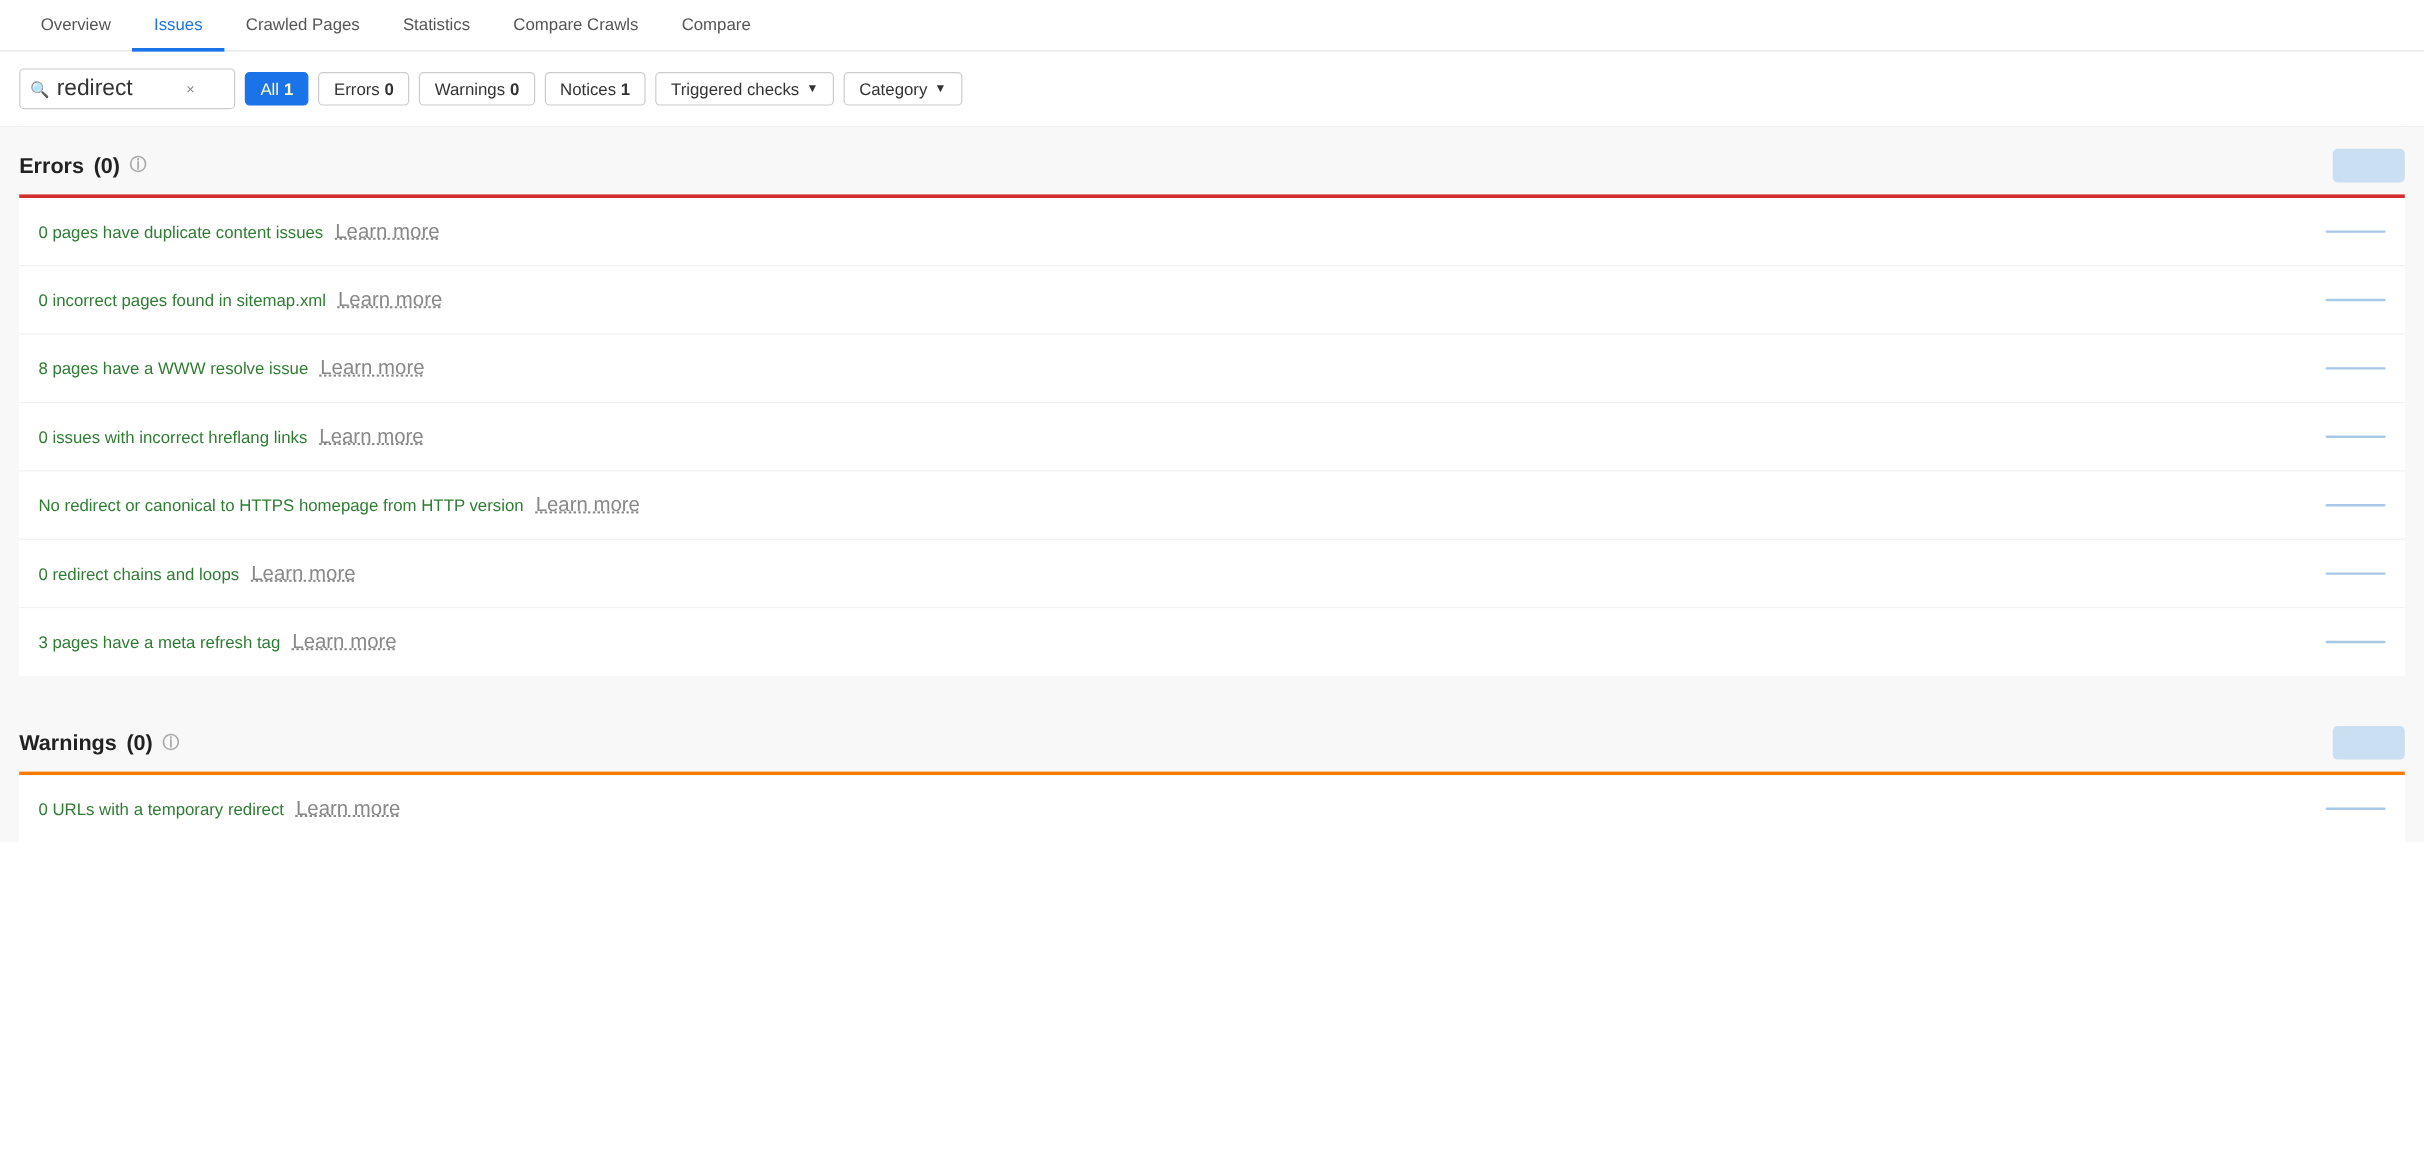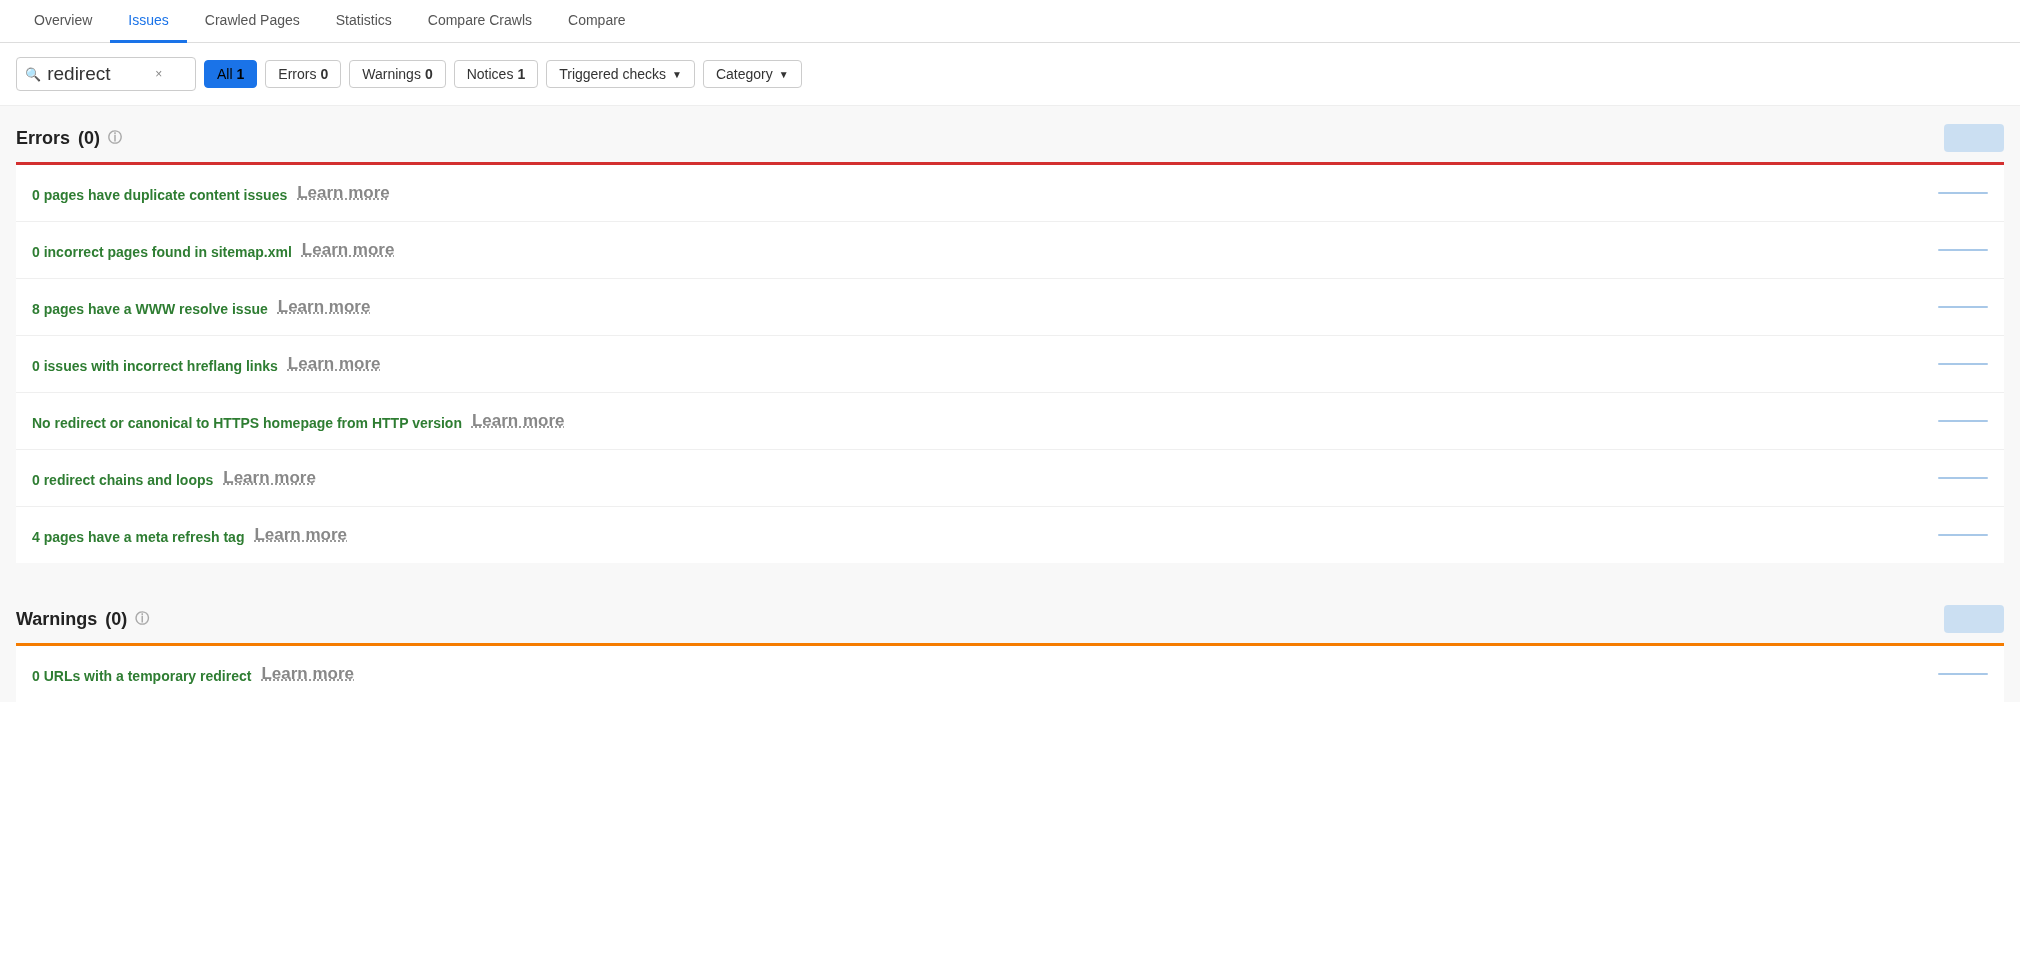--- a/index.html
+++ b/index.html
@@ -79,21 +79,21 @@
       border-radius: 4px;
       background: #fff;
       cursor: pointer;
       font-size: 14px;
       color: #333;
       gap: 4px;
       white-space: nowrap;
     }
     .filter-btn.active-all {
       background: #1a73e8;
-      color: #000000;
+      color: #fef9c3;
       border-color: #1a73e8;
       align-items: center;
     }
     .filter-btn .badge {
       font-weight: 600;
     }
     .filter-btn .chevron {
       font-size: 10px;
       margin-left: 2px;
     }
@@ -157,24 +157,23 @@
       justify-content: space-between;
       padding: 18px 16px;
       border-bottom: 1px solid #efefef;
       background: #fff;
     }
     .issue-row:last-child {
       border-bottom: none;
     }
     .issue-left {
       display: flex;
-      align-items: flex-end;
+      align-items: center;
       gap: 10px;
       flex: 1;
-      font-weight: bold;
     }
     .issue-text {
       color: #2e7d32;
       font-size: 14px;
     }
     .learn-more-link {
       color: #888;
       font-size: 17px;
       text-decoration: underline dotted;
       cursor: pointer;
@@ -318,21 +317,21 @@
         <span class="issue-text">0 redirect chains and loops</span>
         <a class="learn-more-link">Learn more</a>
       </div>
       <div class="issue-right">
         <div class="placeholder-bar"></div>
       </div>
     </div>
 
     <div class="issue-row">
       <div class="issue-left">
-        <span class="issue-text">4 pages have a meta refresh tag</span>
+        <span class="issue-text">3 pages have a meta refresh tag</span>
         <a class="learn-more-link">Learn more</a>
       </div>
       <div class="issue-right">
         <div class="placeholder-bar"></div>
       </div>
     </div>
 
   </div>
 
   <div class="warnings-section">

